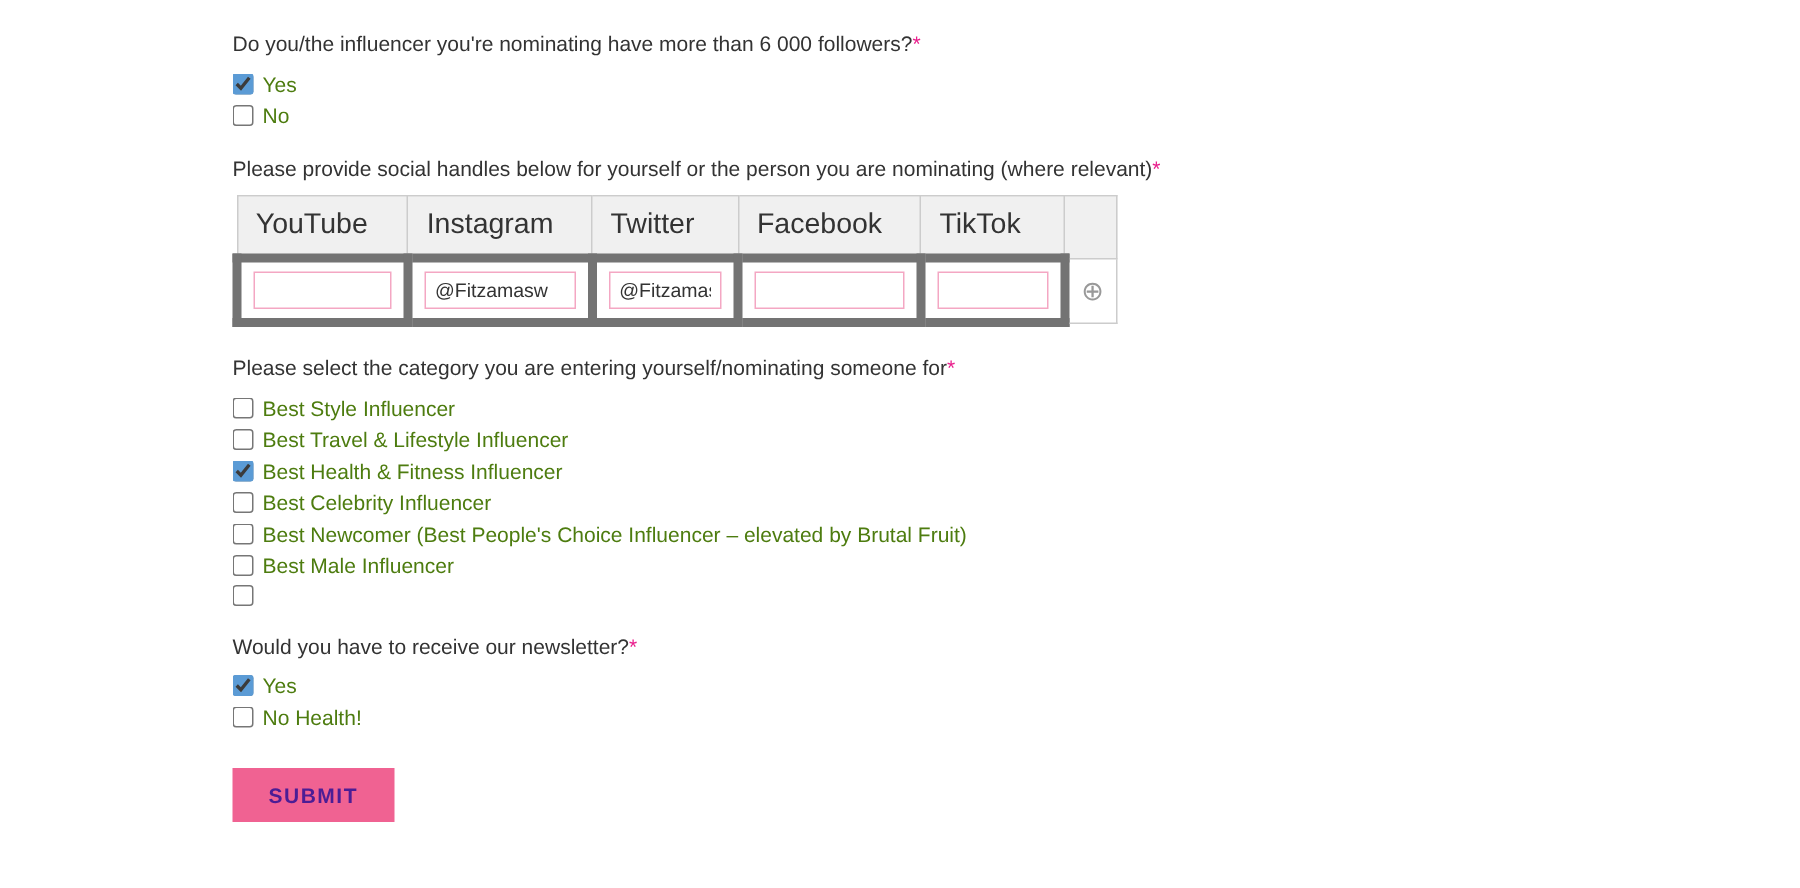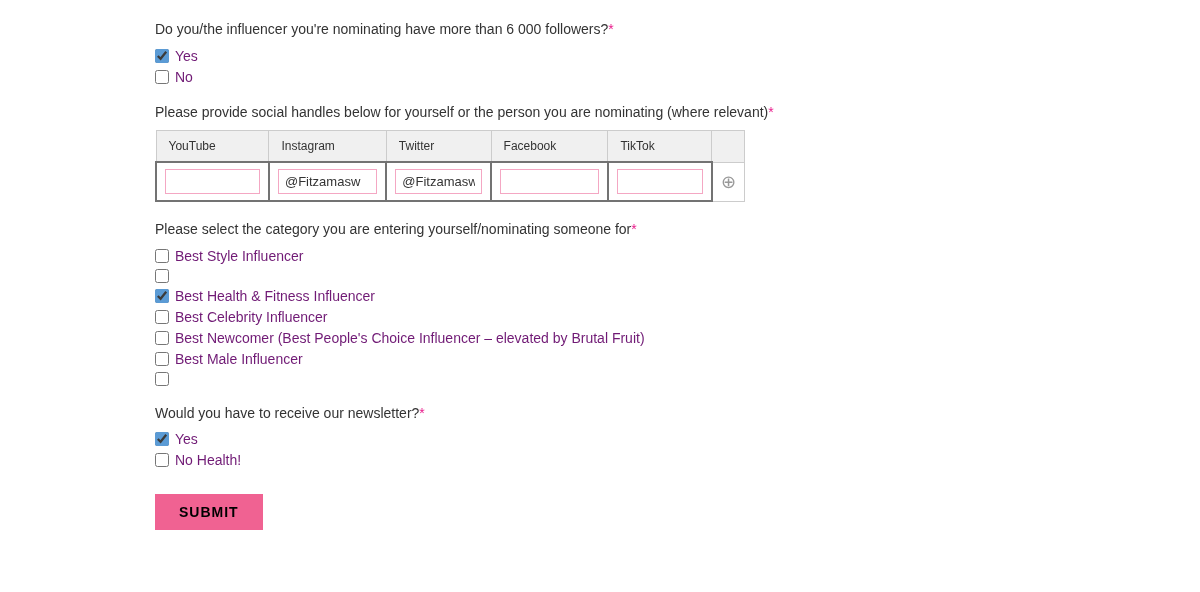--- a/index.html
+++ b/index.html
@@ -37,42 +37,42 @@
     .checkbox-row input[type="checkbox"] {
       width: 14px;
       height: 14px;
       accent-color: #5b9bd5;
       cursor: pointer;
       border: 1px solid #999;
       flex-shrink: 0;
     }
     .checkbox-row label {
       font-size: 14px;
-      color: #701a75;
+      color: #4d7c0f;
       cursor: pointer;
     }
 
     
     .social-table {
       border-collapse: collapse;
       border: 1px solid #ccc;
       width: 590px;
       margin-bottom: 0;
     }
     .social-table th {
       background: #f0f0f0;
       border: 1px solid #ccc;
       padding: 8px 12px;
-      font-size: 12px;
+      font-size: 19px;
       font-weight: normal;
       color: #333;
       text-align: left;
     }
     .social-table td {
-      border: 2px solid #737373;
+      border: 6px solid #737373;
       padding: 6px 8px;
       vertical-align: middle;
     }
     .social-table td.add-col {
       border: none;
       padding: 0 6px;
       text-align: center;
       vertical-align: middle;
     }
     .social-input {
@@ -88,21 +88,21 @@
       border: none;
       cursor: pointer;
       font-size: 18px;
       color: #999;
       padding: 2px;
     }
 
     
     .submit-btn {
       background: #f06292;
-      color: #000000;
+      color: #4c1d95;
       border: none;
       padding: 10px 24px;
       font-size: 14px;
       font-weight: bold;
       letter-spacing: 1px;
       cursor: pointer;
       text-transform: uppercase;
       margin-top: 8px;
     }
 
@@ -171,20 +171,21 @@
   <div class="question-label">
     <span>Please select the category you are entering yourself/nominating someone for</span><span class="required">*</span>
   </div>
 
   <div class="checkbox-row">
     <input type="checkbox" id="cat_style" style="">
     <label for="cat_style">Best Style Influencer</label>
   </div>
   <div class="checkbox-row">
     <input type="checkbox" id="cat_travel" style="">
+    <label for="cat_travel">Best Travel &amp; Lifestyle Influencer</label>
   </div>
   <div class="checkbox-row">
     <input type="checkbox" id="cat_health" checked="" style="">
     <label for="cat_health">Best Health &amp; Fitness Influencer</label>
   </div>
   <div class="checkbox-row">
     <input type="checkbox" id="cat_celebrity" style="">
     <label for="cat_celebrity">Best Celebrity Influencer</label>
   </div>
   <div class="checkbox-row">

